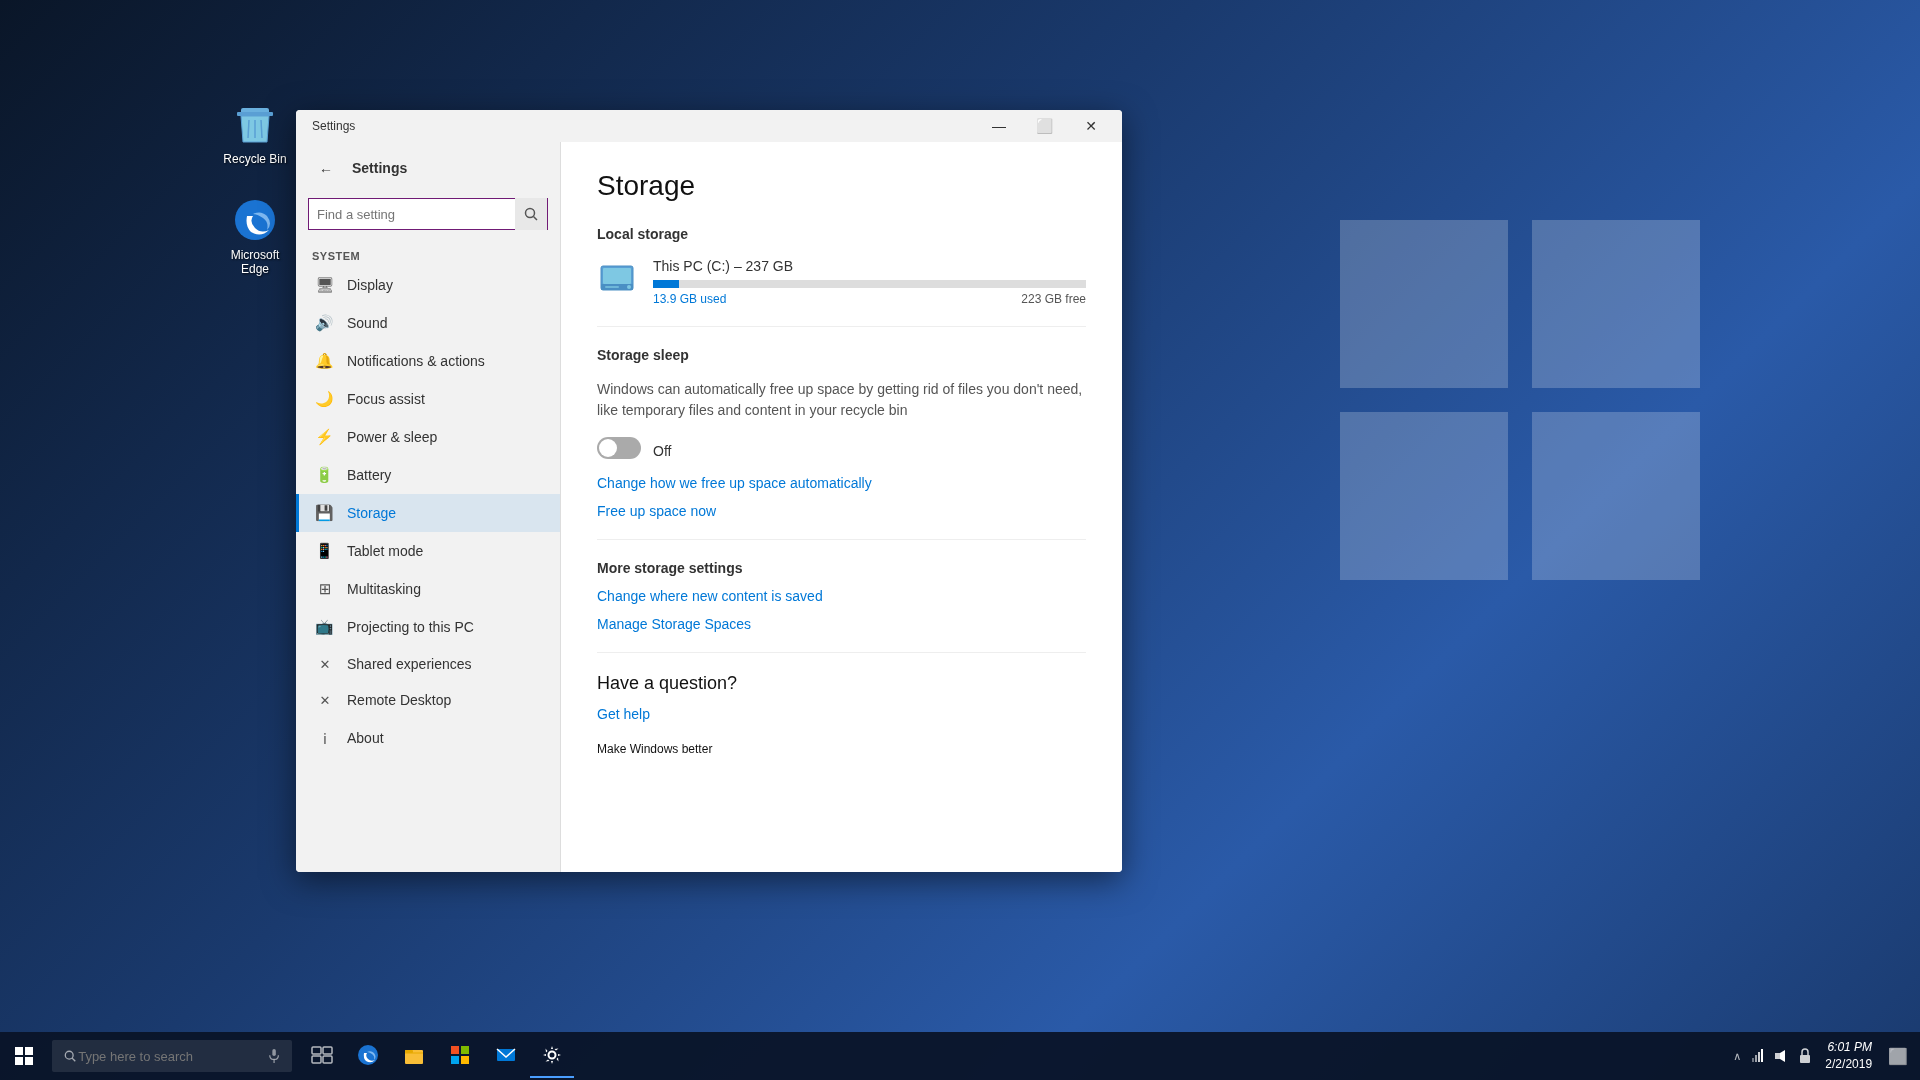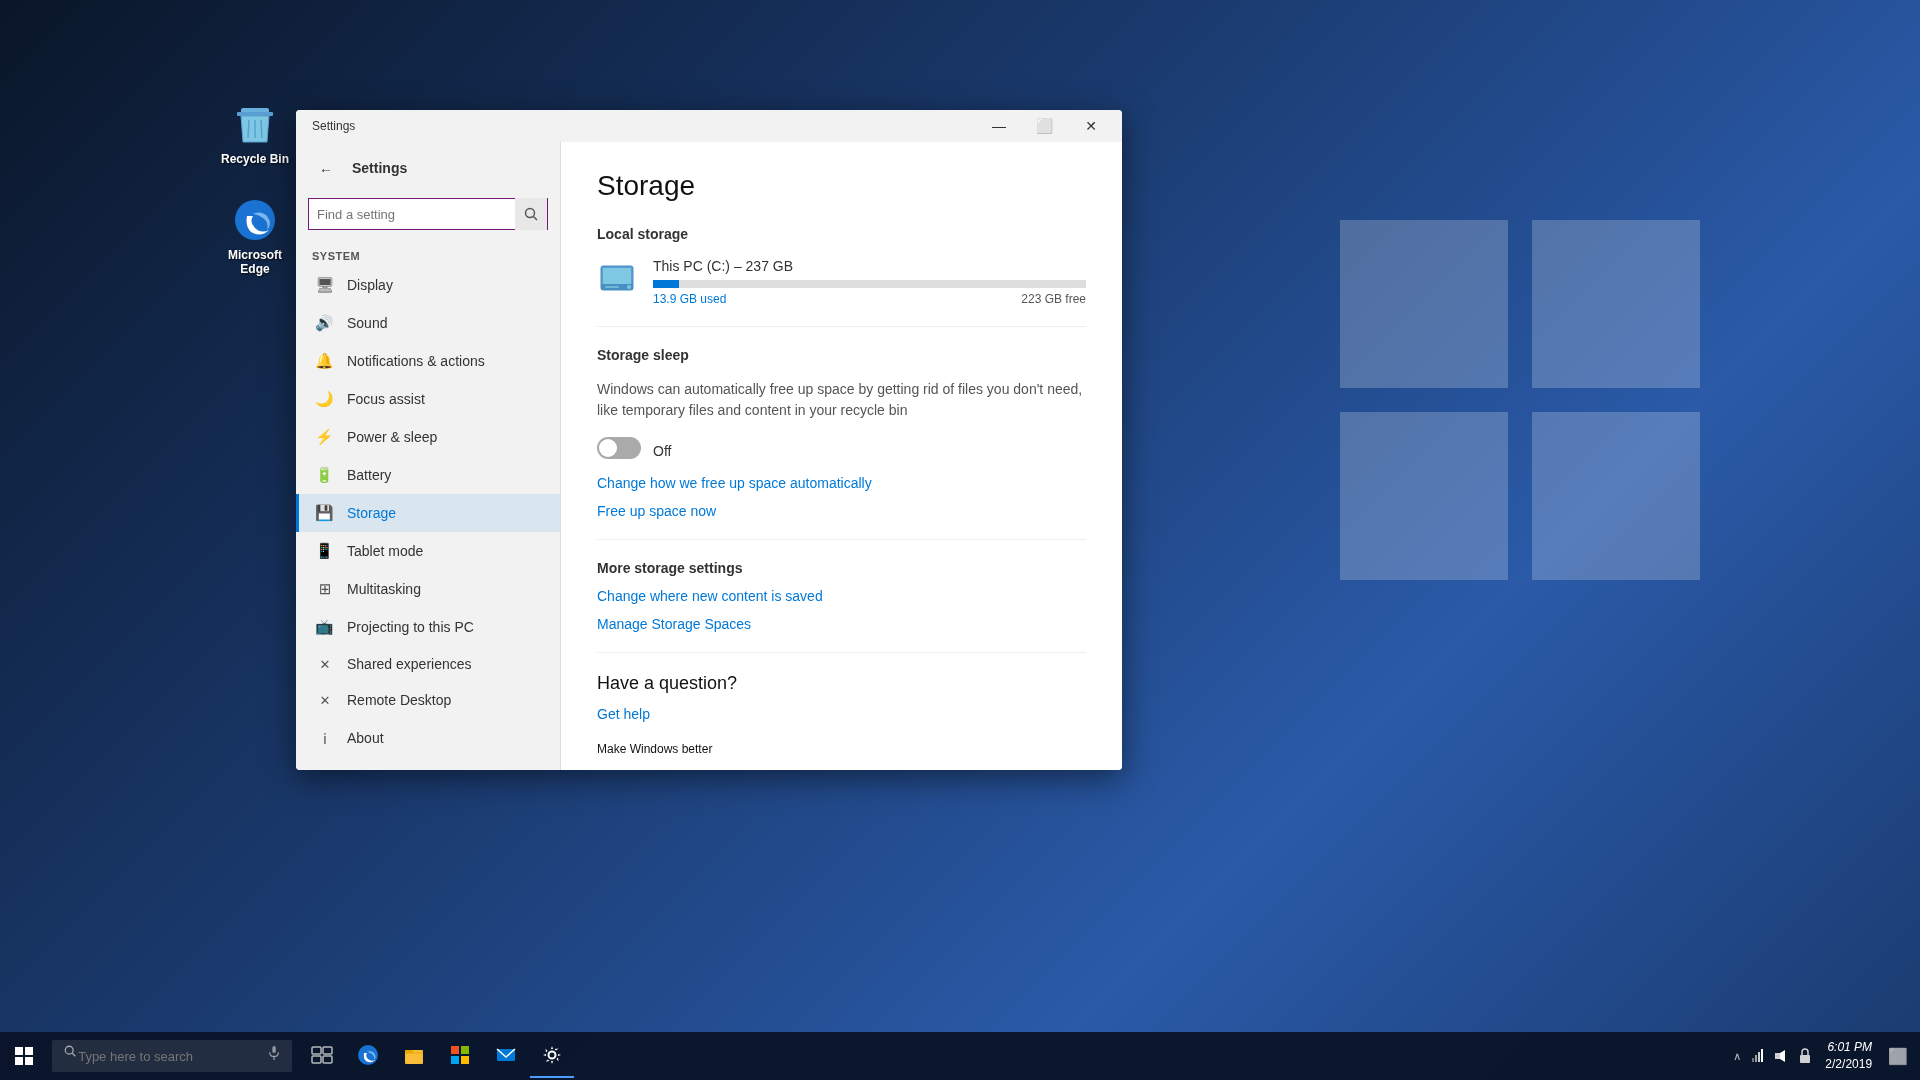--- a/index.html
+++ b/index.html
@@ -30,21 +30,20 @@
     }
 
     
     .desktop-icons {
       position: absolute;
       left: 215px;
       top: 100px;
       display: flex;
       flex-direction: column;
       gap: 30px;
-      font-weight: bold;
     }
 
     .desktop-icon {
       display: flex;
       flex-direction: column;
       align-items: center;
       width: 80px;
       cursor: pointer;
     }
 
@@ -78,20 +77,21 @@
       width: 48px;
       height: 48px;
       display: flex;
       align-items: center;
       justify-content: center;
       cursor: pointer;
     }
 
     .taskbar-search {
       display: flex;
+      align-items: center;
       background: rgba(255,255,255,0.1);
       border-radius: 2px;
       padding: 4px 12px;
       margin-left: 4px;
       gap: 2px;
       width: 240px;
       height: 32px;
     }
 
     .taskbar-search input {
@@ -145,21 +145,21 @@
       padding: 0 8px;
       line-height: 1.4;
     }
 
     
     .settings-window {
       position: absolute;
       left: 296px;
       top: 110px;
       width: 826px;
-      height: 660px;
+      height: 762px;
       background: #f2f2f2;
       border-radius: 4px;
       box-shadow: 0 8px 32px rgba(0,0,0,0.5);
       display: flex;
       flex-direction: column;
       overflow: hidden;
     }
 
     .window-titlebar {
       height: 32px;

